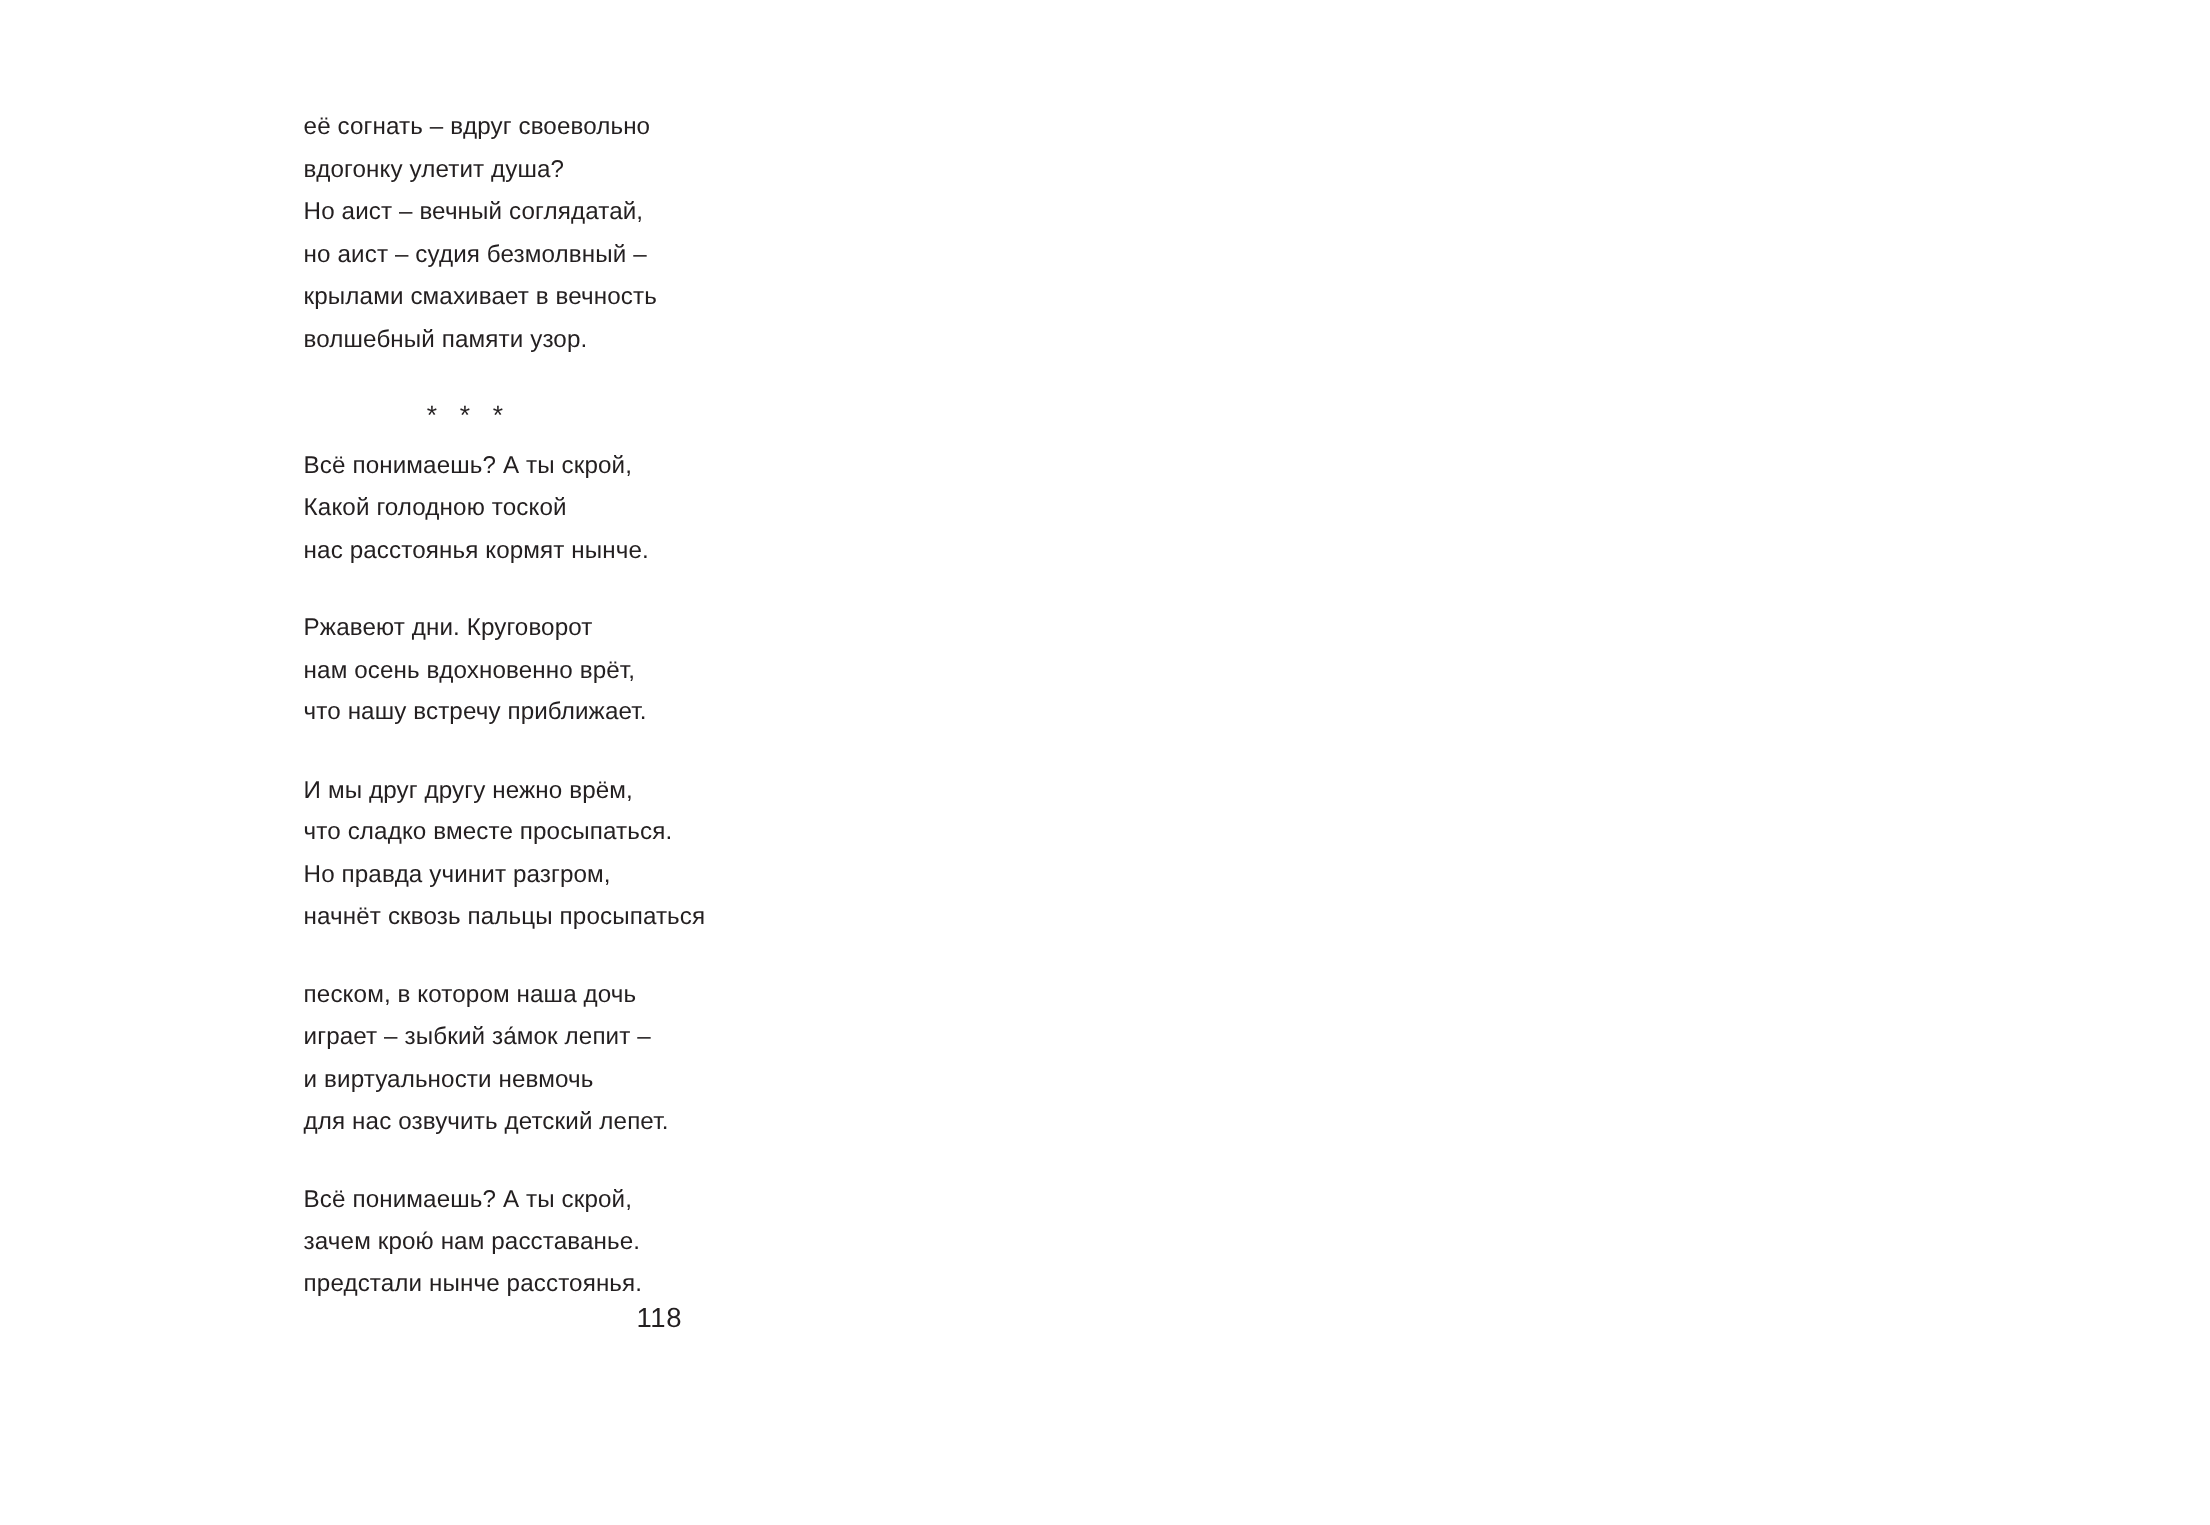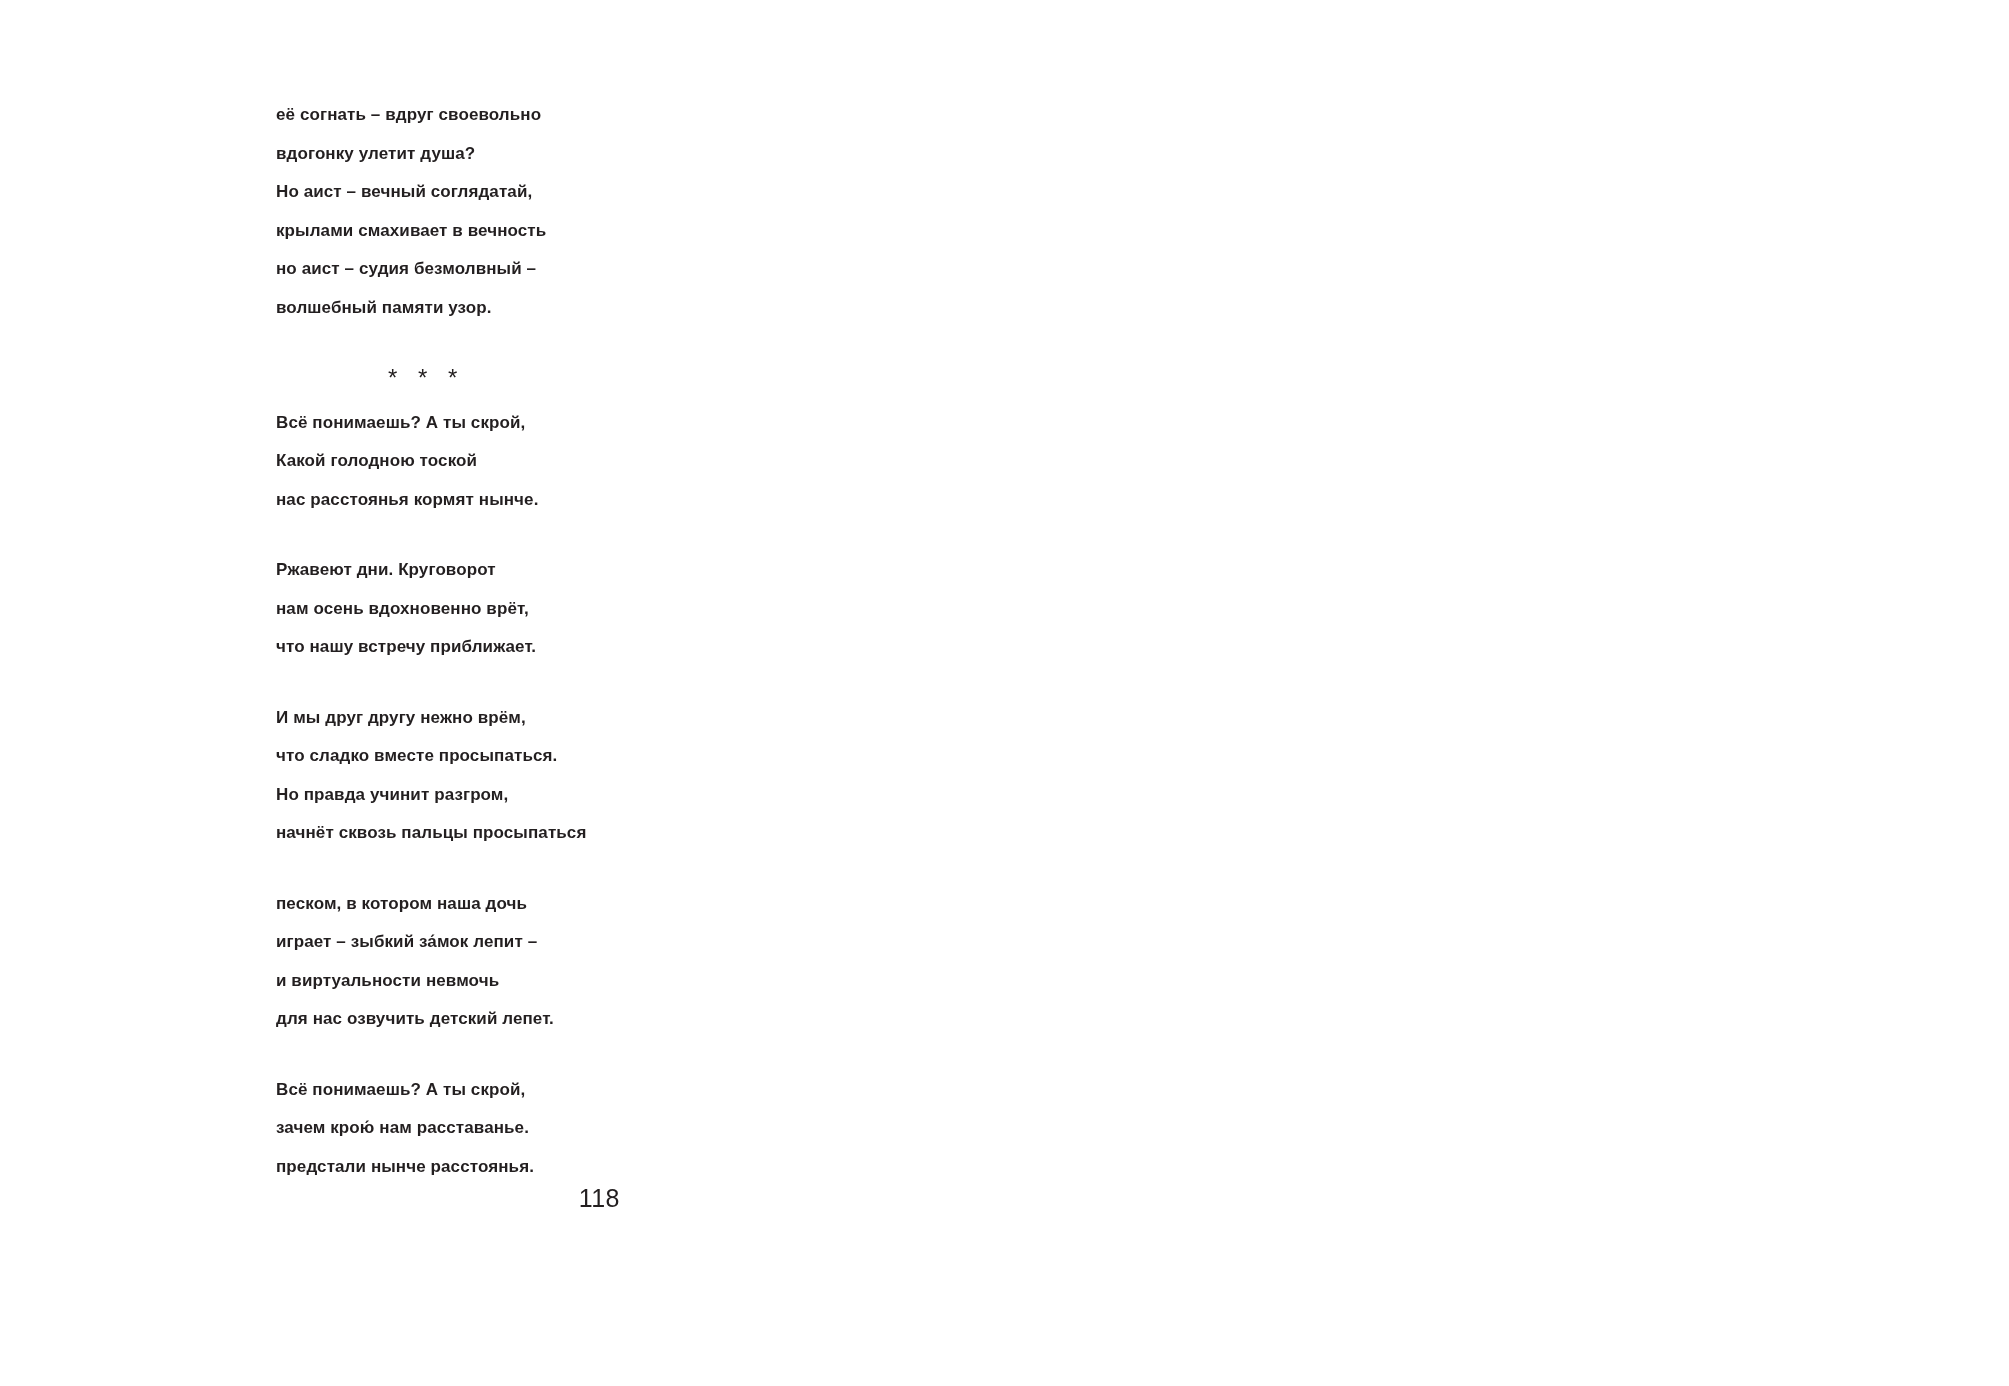--- a/index.html
+++ b/index.html
@@ -39,26 +39,26 @@
 
   .text-block-left  { left: 276px; top: 96px;  width: 600px; }
 
   .stanza {
     margin: 0 0 32px 0;
     padding: 0;
   }
   .stanza:last-child { margin-bottom: 0; }
 
   .line {
-    font-size: 17px;
+    font-size: 22px;
     line-height: 38.5px;
     letter-spacing: 0.1px;
     white-space: pre-wrap;
     color: #231f20;
-    font-weight: 700;
+    font-weight: 400;
   }
 
   .sep {
     font-size: 24px;
     line-height: 38.5px;
     letter-spacing: 7px;
     color: #231f20;
     margin: 0;
     padding: 0;
   }
@@ -82,22 +82,22 @@
 
 <div class="spread">
 
   <div class="page page-left">
     <div class="text-block text-block-left">
 
       <div class="stanza">
         <div class="line">её согнать – вдруг своевольно</div>
         <div class="line">вдогонку улетит душа?</div>
         <div class="line">Но аист – вечный соглядатай,</div>
+        <div class="line">но аист – судия безмолвный –</div>
         <div class="line">крылами смахивает в вечность</div>
-        <div class="line">но аист – судия безмолвный –</div>
         <div class="line">волшебный памяти узор.</div>
       </div>
 
       <div class="sep sep-left">* * *</div>
 
       <div class="stanza">
         <div class="line">Всё понимаешь? А ты скрой,</div>
         <div class="line">Какой голодною тоской</div>
         <div class="line">нас расстоянья кормят нынче.</div>
       </div>

